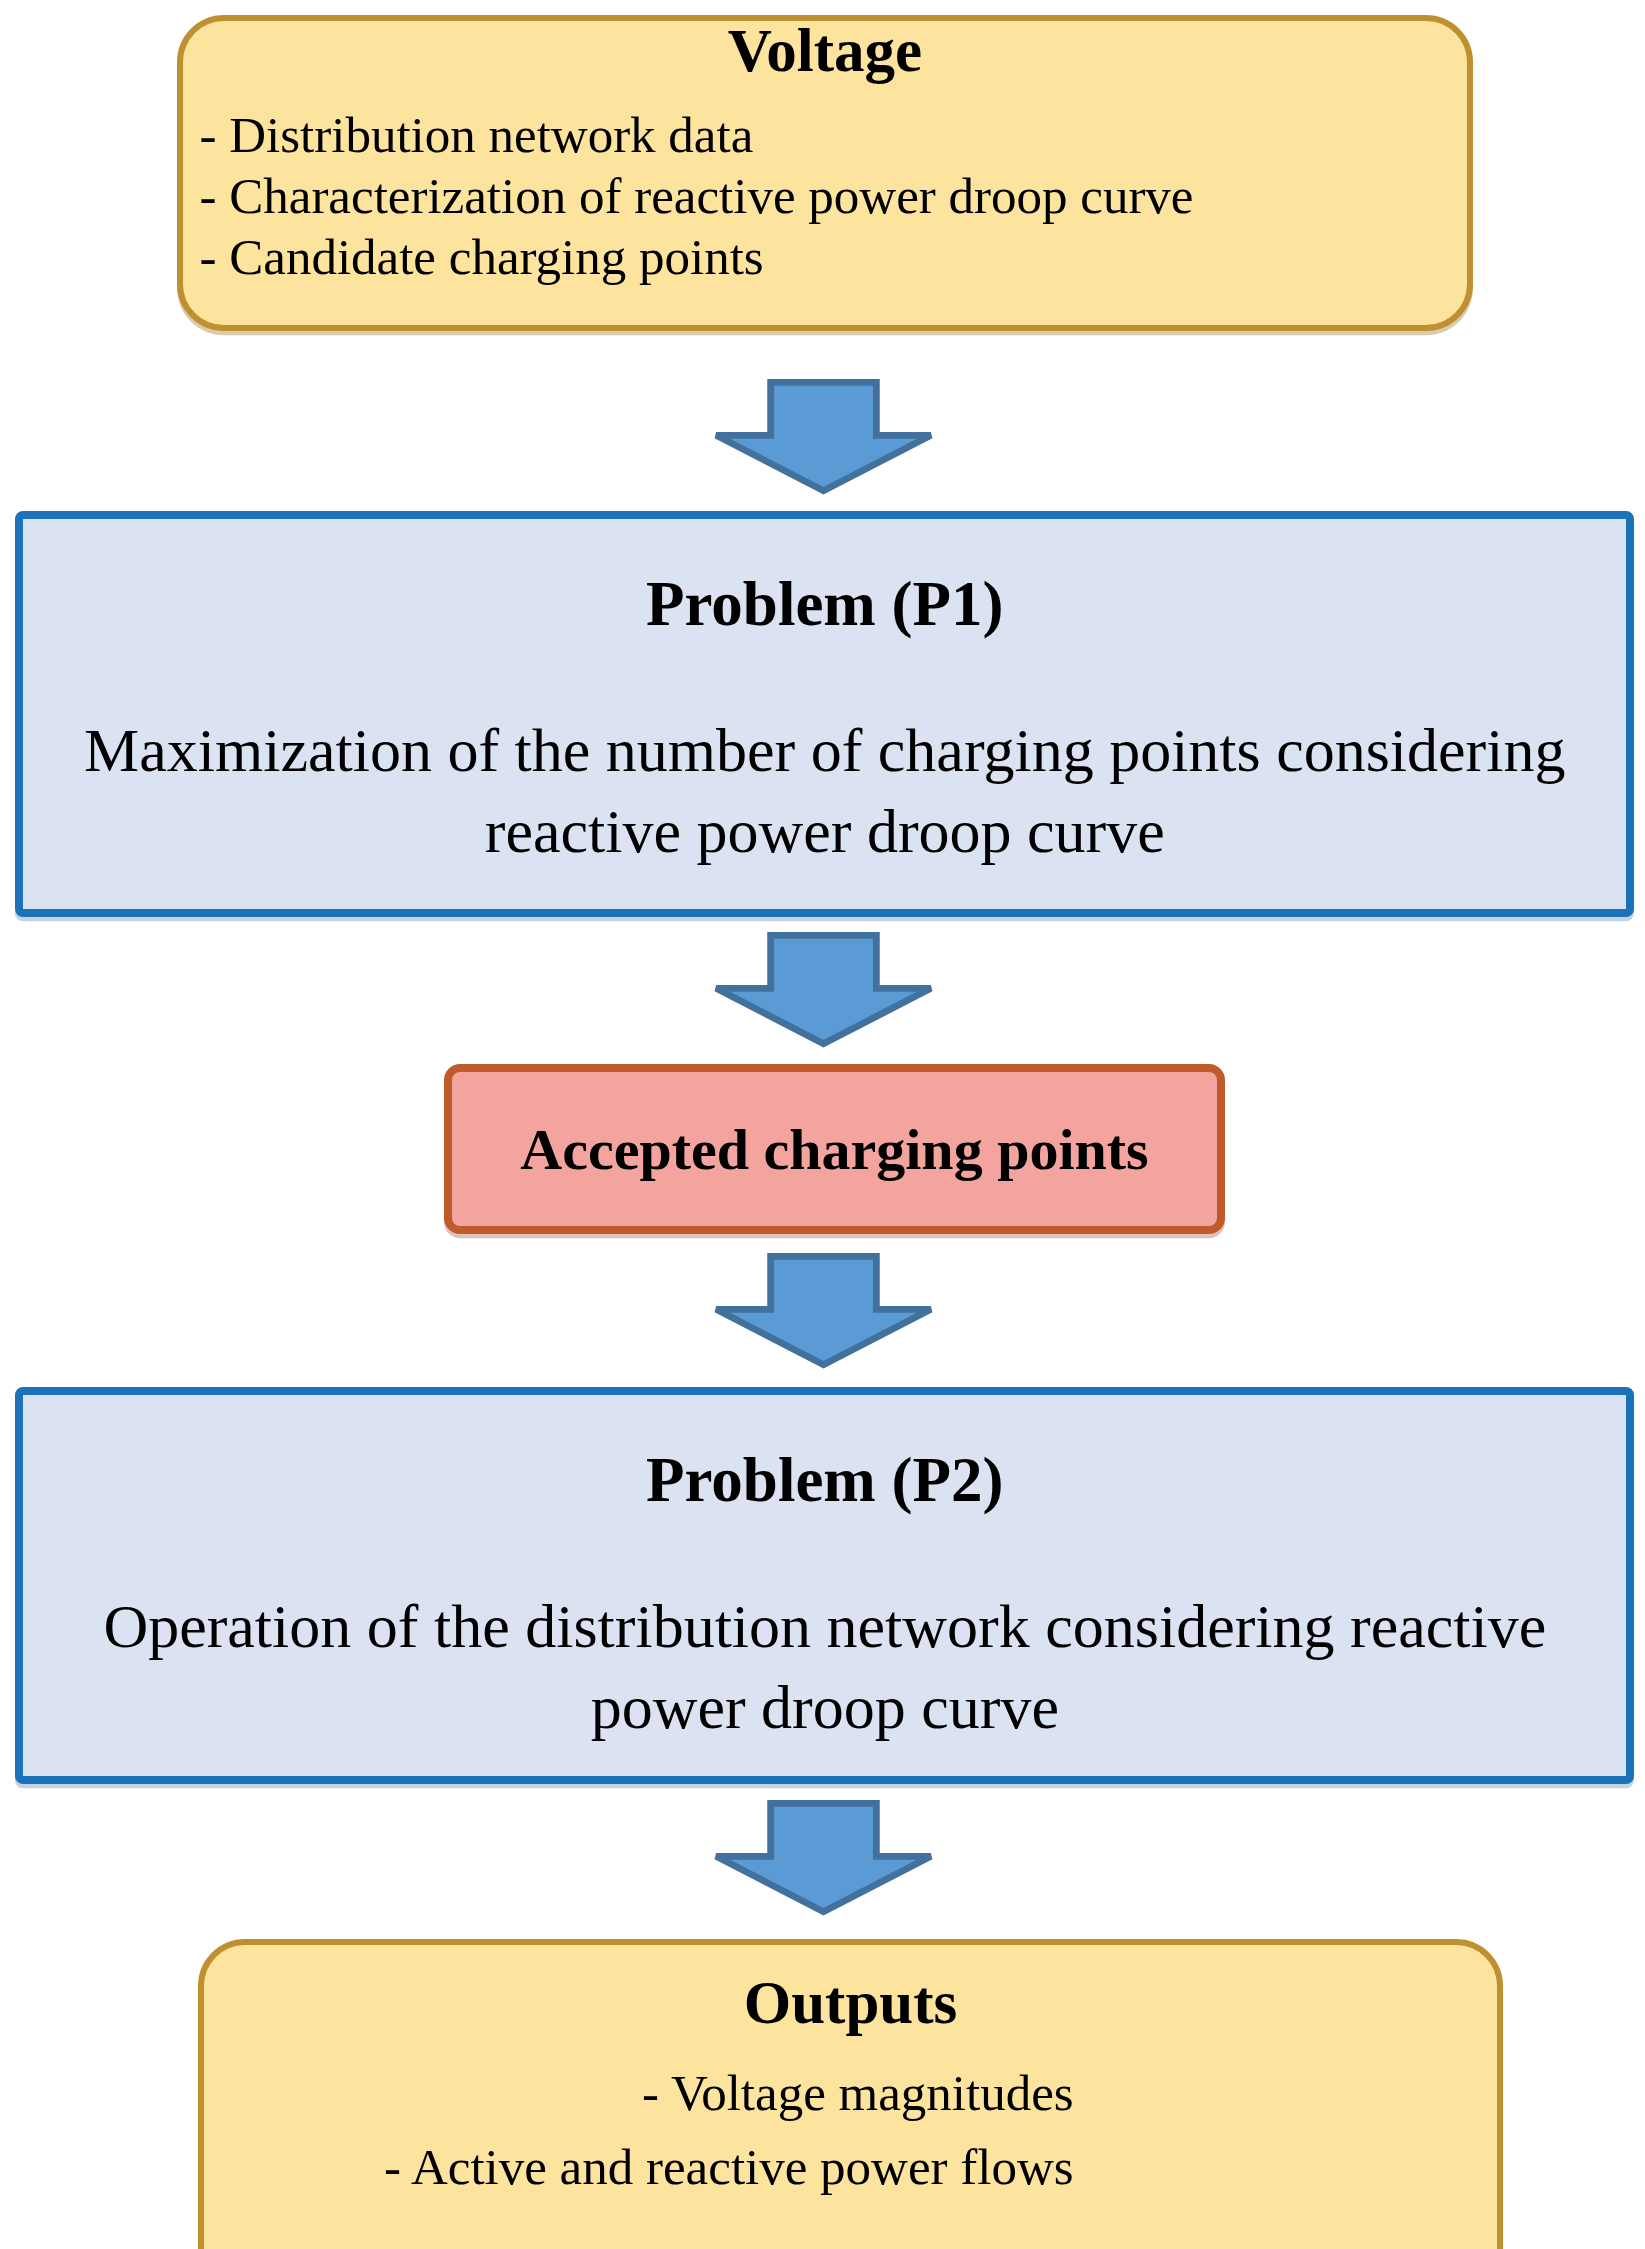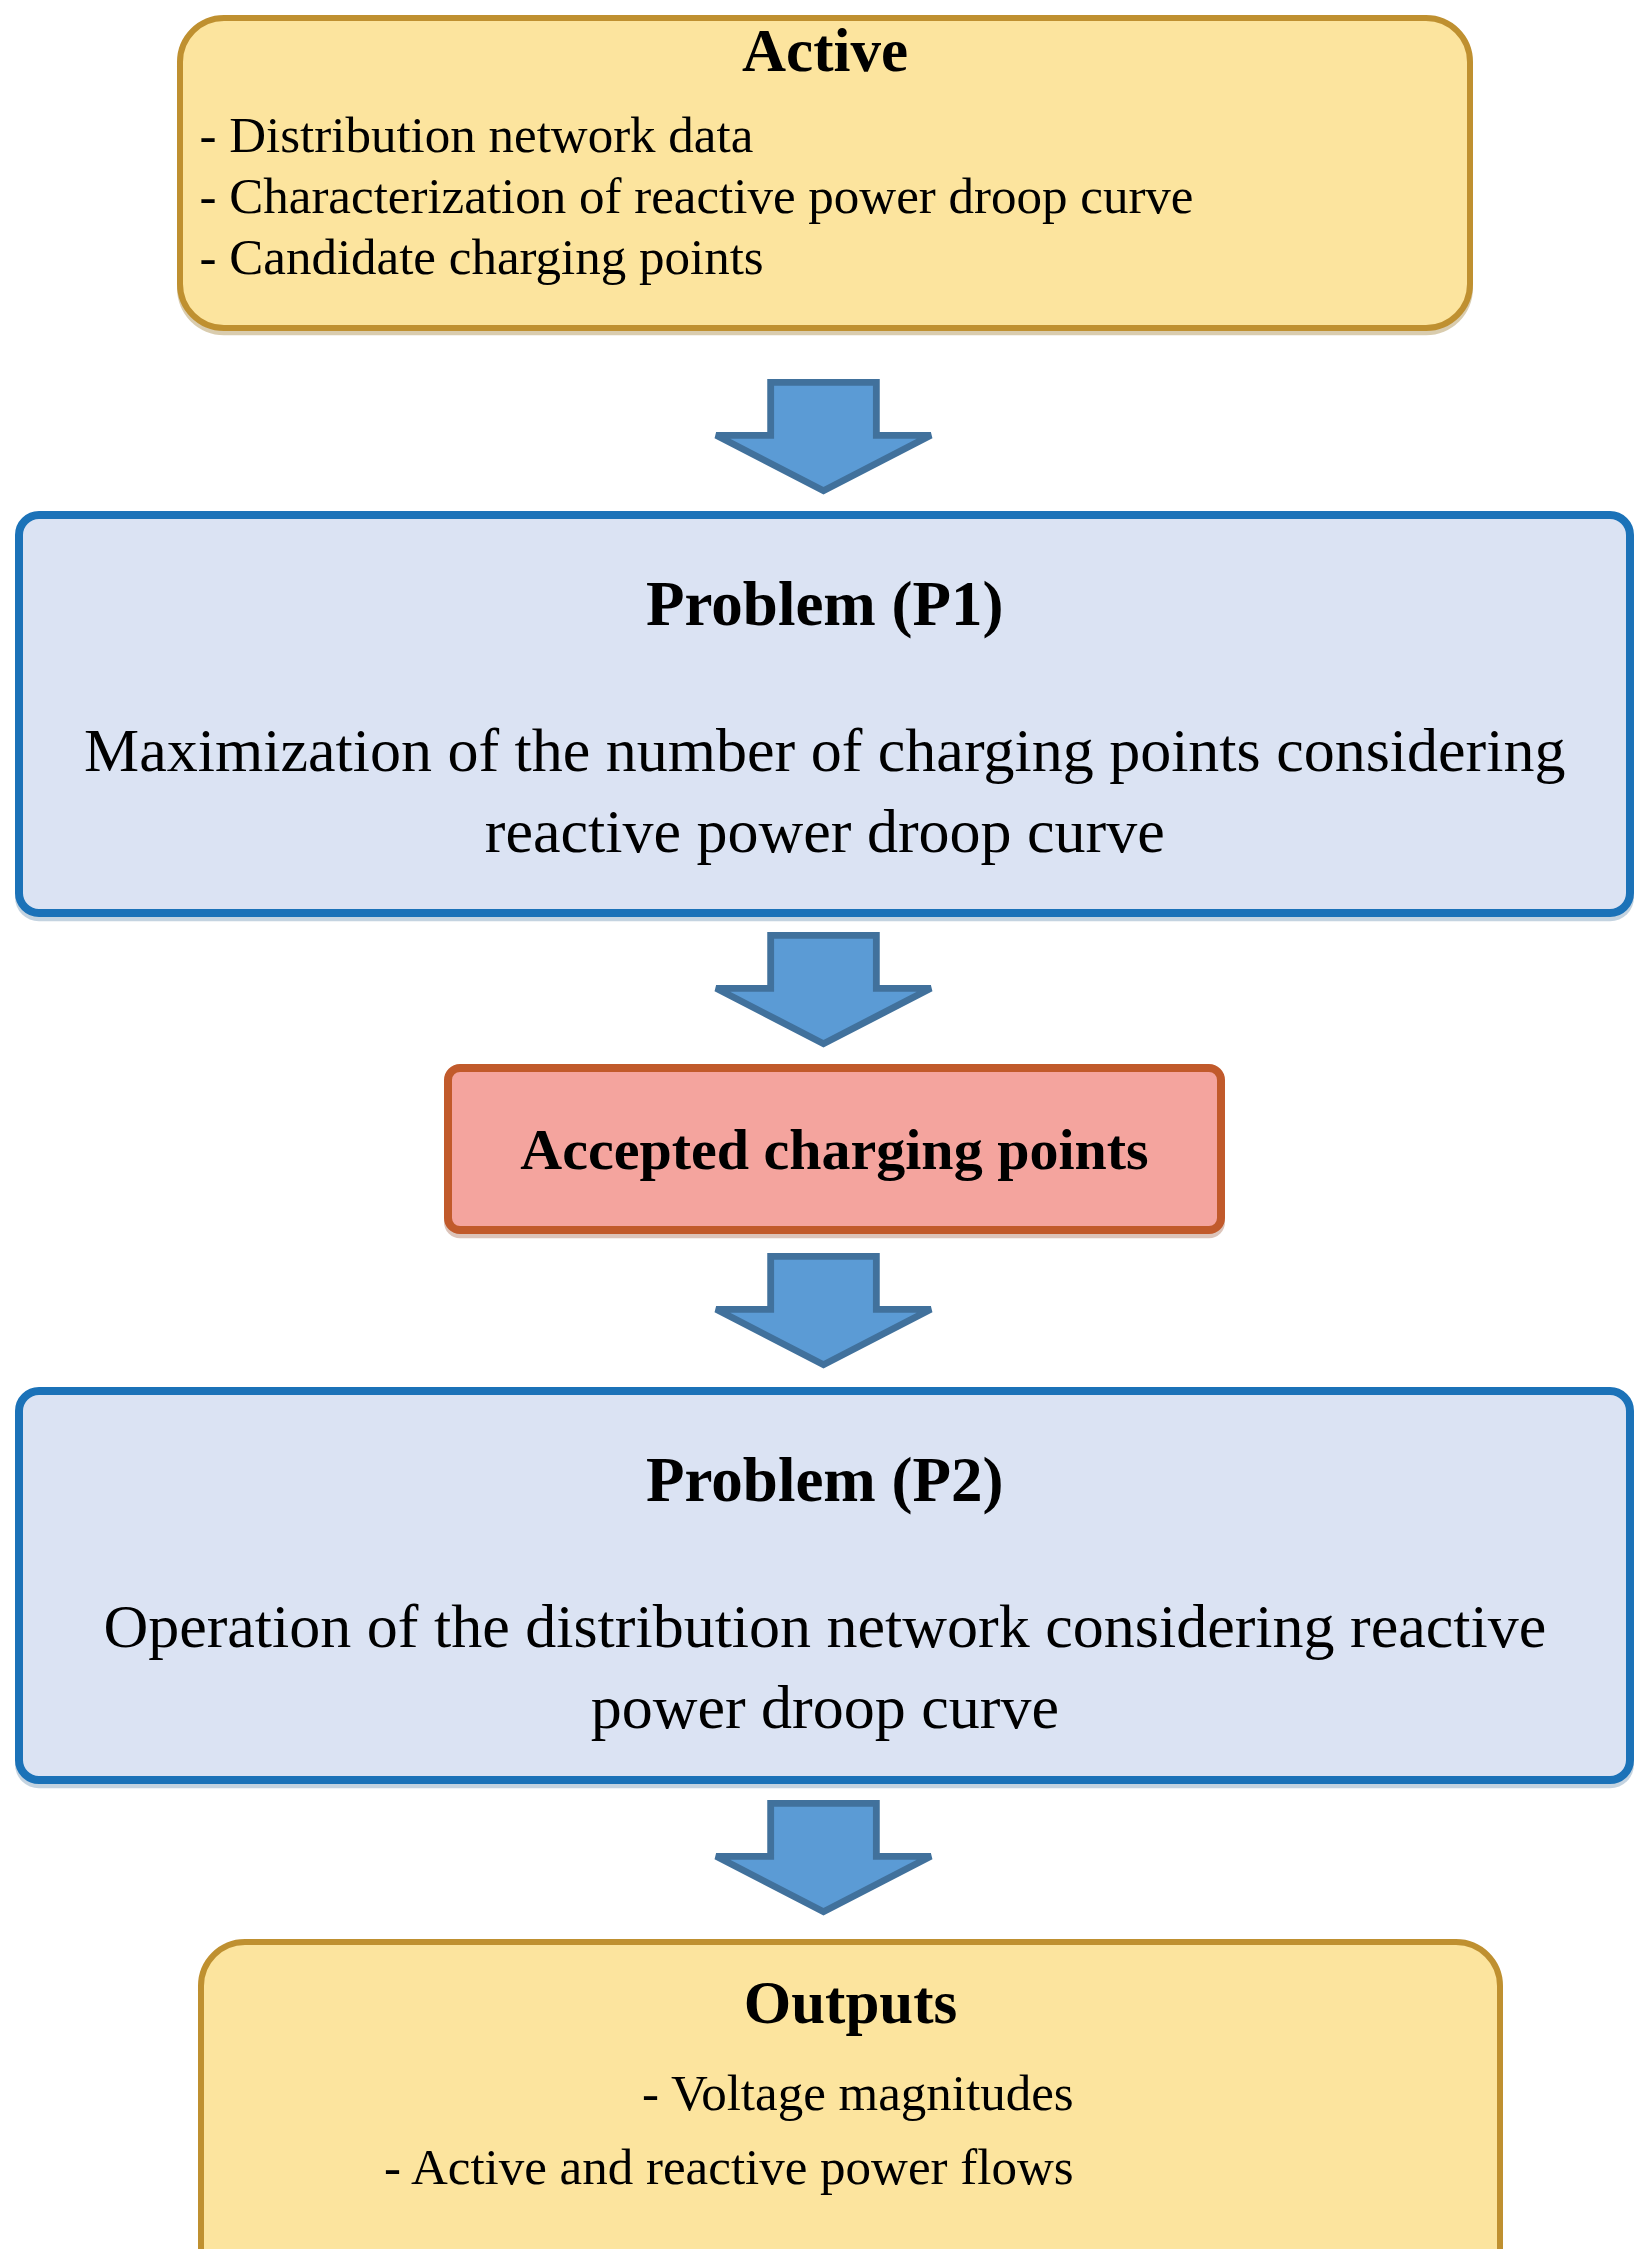--- a/index.html
+++ b/index.html
@@ -18,21 +18,21 @@
   .io-box {
     background: var(--io-fill, #FCE49E);
     border: 6.8px solid var(--io-border, #BF9030);
     border-radius: 47px;
     box-shadow: 0 4.3px 0 rgba(146,108,24,0.35);
   }
   
   .problem-box {
     background: var(--problem-fill, #DBE3F3);
     border: 8.5px solid var(--problem-border, #1B72B8);
-    border-radius: 24px;
+    border-radius: 8px;
     box-shadow: 0 4.3px 0 rgba(20,80,130,0.25);
   }
   
   .accepted-box {
     background: var(--accepted-fill, #F4A49E);
     border: 8.5px solid var(--accepted-border, #C15A2B);
     border-radius: 16px;
     display: flex;
     align-items: center;
     justify-content: center;
@@ -86,21 +86,21 @@
     stroke-width: 8;
     stroke-linejoin: miter;
   }
 </style>
 </head>
 <body>
 
 <div class="canvas">
 
   <section class="box io-box pos-inputs">
-    <h2 class="box-title title-io inputs-title-pos">Active</h2>
+    <h2 class="box-title title-io inputs-title-pos">Voltage</h2>
     <ul class="bullet-list inputs-list-pos">
       <li>- Distribution network data</li>
       <li>- Characterization of reactive power droop curve</li>
       <li>- Candidate charging points</li>
     </ul>
   </section>
 
   <svg class="arrow arrow-a1" viewBox="0 0 264 136" aria-hidden="true">
     <polygon points="70,4 194,4 194,66 258,66 132,131 6,66 70,66"></polygon>
   </svg>

